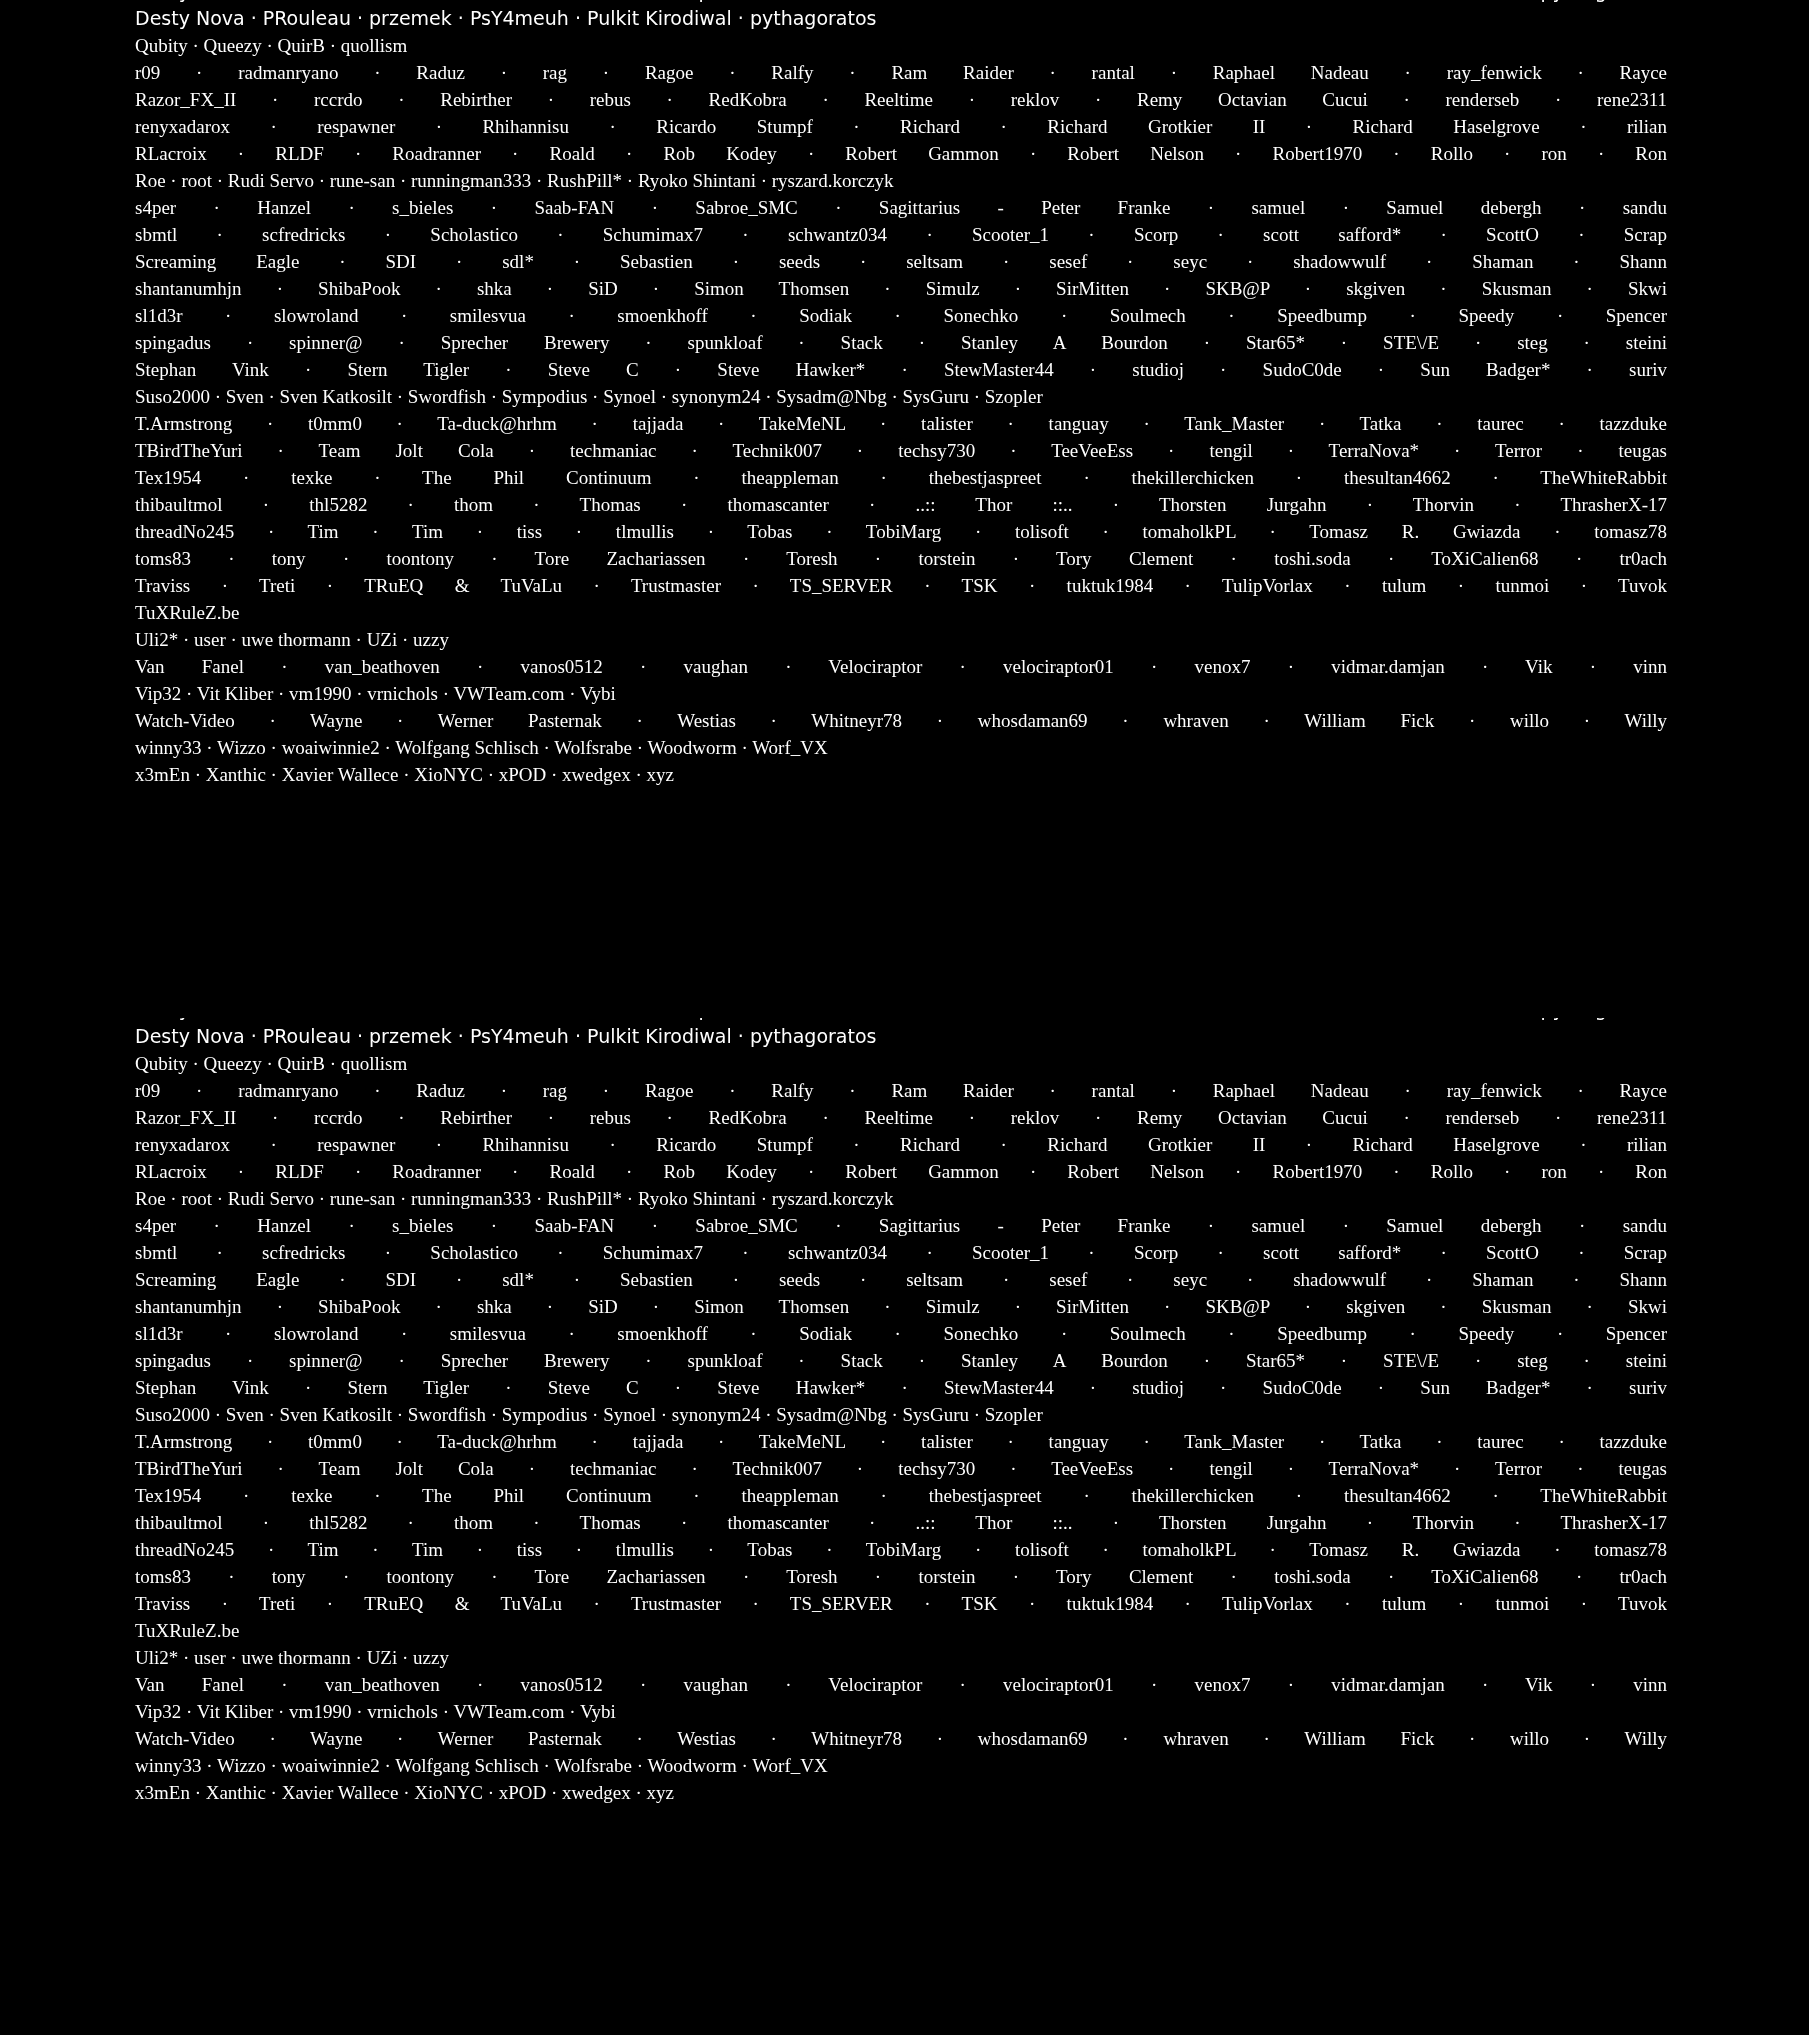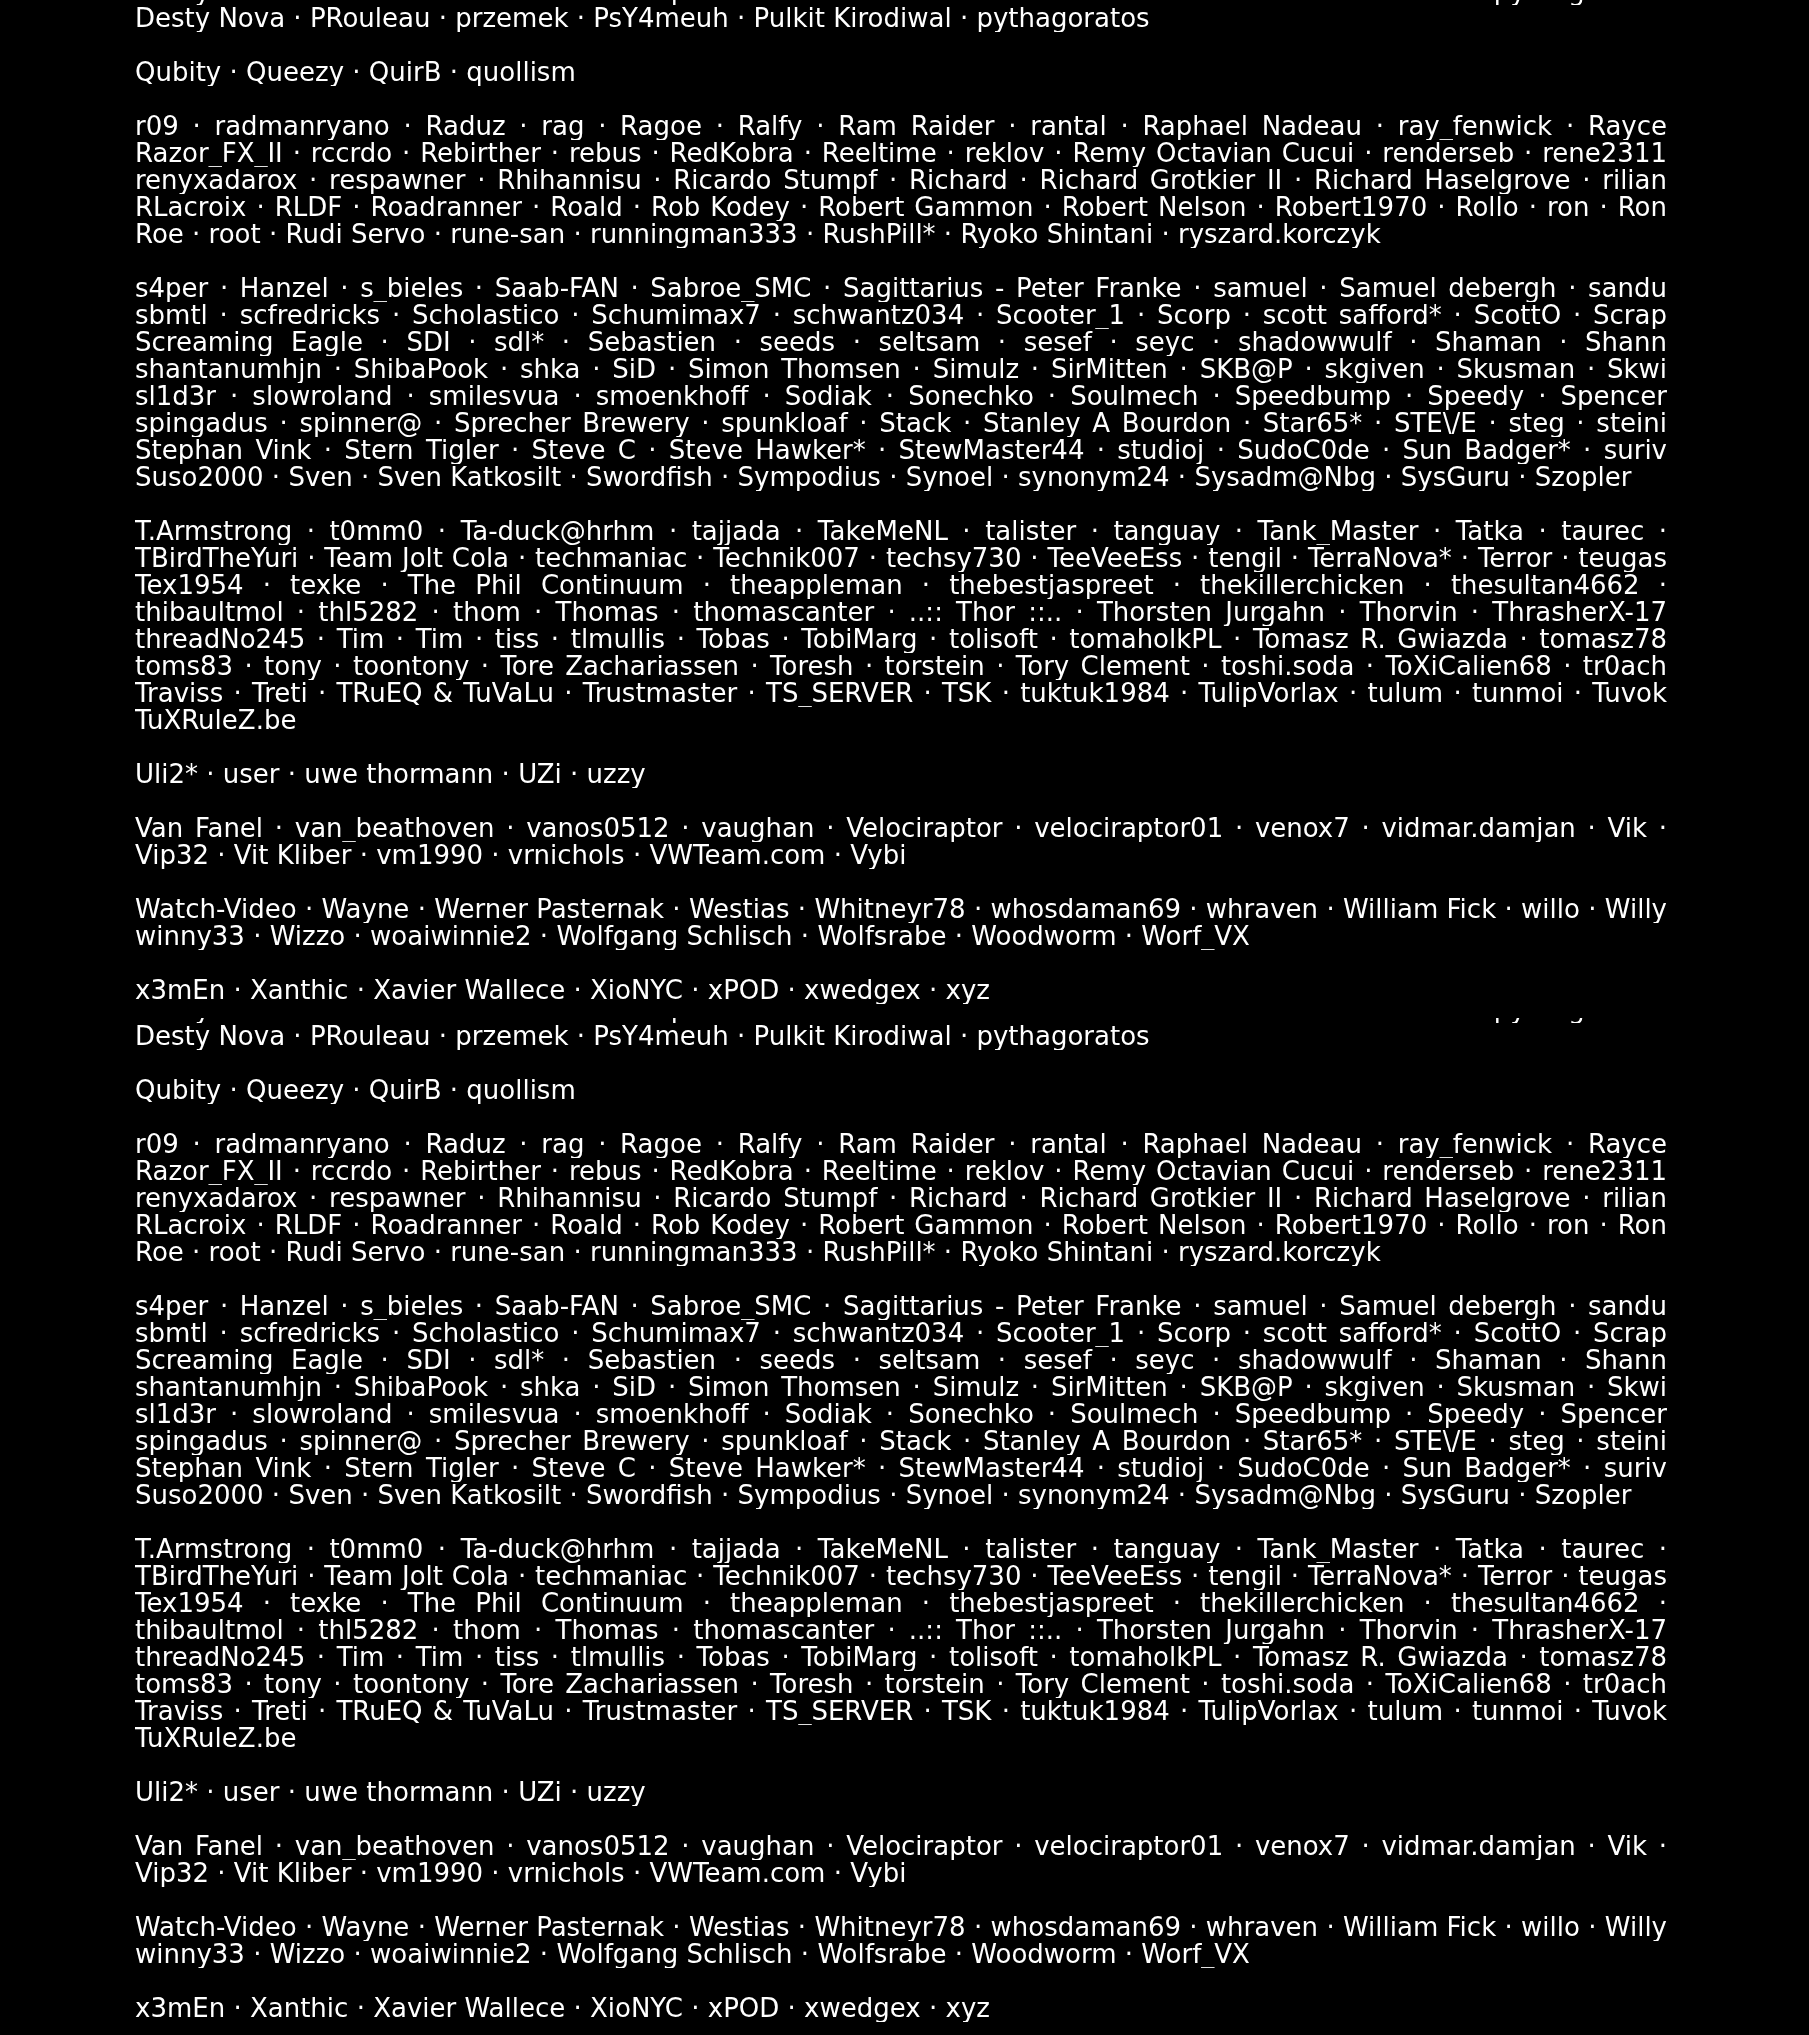--- a/index.html
+++ b/index.html
@@ -18,26 +18,26 @@
     height: 1018px;
     overflow: hidden;
     position: relative;
     background: var(--bg, #000000);
   }
   .content {
     
     margin: -22px 142px 0 135px;
   }
   .group + .group {
-    margin-top: 27px; 
+    font-family: Liberation Serif, serif;
   }
   .line {
     height: 27px;
     line-height: 27px;
-    font-size: 26px;
+    font-size: 19px;
     font-weight: 400;
     color: var(--text, #ffffff);
     overflow: hidden;
     white-space: normal;
   }
   .line.j {
     text-align: justify;
     text-align-last: justify;
   }
 </style>

